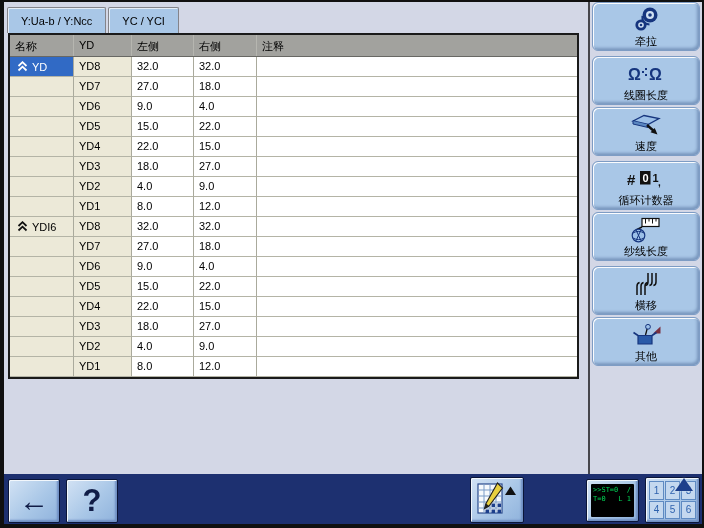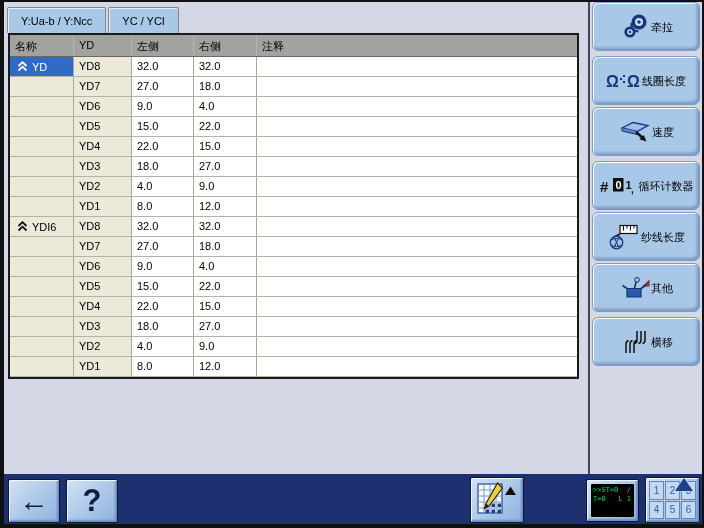--- a/index.html
+++ b/index.html
@@ -37,21 +37,21 @@
   .c-yd { width:58px; background:#ece9d8; }
   .c-left { width:62px; background:#fff; }
   .c-right { width:63px; background:#fff; }
   .c-comment { flex:1; background:#fff; border-right:none; }
   .chev { flex:0 0 auto; margin-left:2px; }
 
   
   .vdivider { position:absolute; left:588px; top:2px; width:2px; height:472px; background:#46464c; }
   .sidebar { position:absolute; left:590px; top:2px; width:112px; height:472px; }
   .sbtn { width:108px; height:49px; margin:0 0 2px 2px; background:#a9c7e7; border-radius:6px;
-          border:1px solid #7e9cc4; display:flex; flex-direction:row; align-items:center; justify-content:center;
+          border:1px solid #7e9cc4; display:flex; flex-direction:column; align-items:center; justify-content:center;
           box-shadow:inset 1px 1px 0 rgba(255,255,255,.95), inset -2px -2px 3px rgba(42,70,120,.38);
           cursor:default; }
   .sbtn.grp { margin-top:5px; }
   .sbtn.active { background:#d5ddeb; }
   .sbtn .lbl { font-size:11px; color:#000; line-height:12px; margin-top:1px; }
   .sbtn .ic { height:27px; display:flex; align-items:center; justify-content:center; }
 
   
   .bottombar { position:absolute; left:0; top:474px; width:704px; height:50px; background:#1d3070; z-index:40; }
   .bbtn { position:absolute; background:linear-gradient(135deg,#d2e2f4 0%,#a9c7e7 55%,#8fb2dc 100%);
@@ -313,40 +313,40 @@
           <line x1="16.5" y1="1.5" x2="16.5" y2="6.5" stroke="#101010"></line>
             <line x1="20" y1="1.5" x2="20" y2="4.5" stroke="#101010"></line>
           <line x1="23.5" y1="1.5" x2="23.5" y2="6.5" stroke="#101010"></line>
             <line x1="27" y1="1.5" x2="27" y2="4.5" stroke="#101010"></line>
           <circle cx="9.5" cy="18.5" r="6.3" fill="#9cc0e8" stroke="#16357e" stroke-width="1.2"></circle>
           <path d="M4 16 q5.5 -3.2 11 0 M4 21 q5.5 3.2 11 0 M7 12.8 l5 11 M12 12.8 l-5 11" fill="none" stroke="#16357e" stroke-width="1"></path>
         </svg>
         </span>
       <span class="lbl">纱线长度</span>
     </div>
+    <div class="sbtn grp">
+      <span class="ic">
+        <svg width="32" height="26" viewBox="0 0 32 26">
+          <path d="M18 2 v9 q0 3 -2.6 3.6 M22 2 v9 q0 3 -2.6 3.6 M26 2 v9 q0 3 -2.6 3.6" fill="none" stroke="#101010" stroke-width="1.5"></path>
+          <path d="M7 24 v-9 q0 -3 2.6 -3.6 M11 24 v-9 q0 -3 2.6 -3.6 M15 24 v-9 q0 -3 2.6 -3.6" fill="none" stroke="#101010" stroke-width="1.5"></path>
+        </svg>
+        </span>
+      <span class="lbl">横移</span>
+    </div>
     <div class="sbtn">
       <span class="ic">
         <svg width="32" height="26" viewBox="0 0 32 26">
           <line x1="15.5" y1="13" x2="17.5" y2="5.5" stroke="#101010" stroke-width="1.3"></line>
           <circle cx="18" cy="4.8" r="2.4" fill="#9cc0e8" stroke="#16357e" stroke-width="1"></circle>
           <path d="M23 11.5 L30.5 4.5 L30.5 11.5 Z" fill="#7a3040"></path>
           <path d="M8 13.5 h14 v8.5 h-14 Z" fill="#2a5aa8" stroke="#16357e" stroke-width="1.2"></path>
           <path d="M8 13.5 l-4.5 -3 M22 13.5 l4.5 -3" stroke="#16357e" stroke-width="1.6"></path>
         </svg>
         </span>
       <span class="lbl">其他</span>
-    </div>
-    <div class="sbtn grp">
-      <span class="ic">
-        <svg width="32" height="26" viewBox="0 0 32 26">
-          <path d="M18 2 v9 q0 3 -2.6 3.6 M22 2 v9 q0 3 -2.6 3.6 M26 2 v9 q0 3 -2.6 3.6" fill="none" stroke="#101010" stroke-width="1.5"></path>
-          <path d="M7 24 v-9 q0 -3 2.6 -3.6 M11 24 v-9 q0 -3 2.6 -3.6 M15 24 v-9 q0 -3 2.6 -3.6" fill="none" stroke="#101010" stroke-width="1.5"></path>
-        </svg>
-        </span>
-      <span class="lbl">横移</span>
     </div>
   </div>
 
   <div class="bottombar">
     <div class="bbtn b-back">
       <span>←</span>
     </div>
     <div class="bbtn b-help">
       <span>?</span>
     </div>

